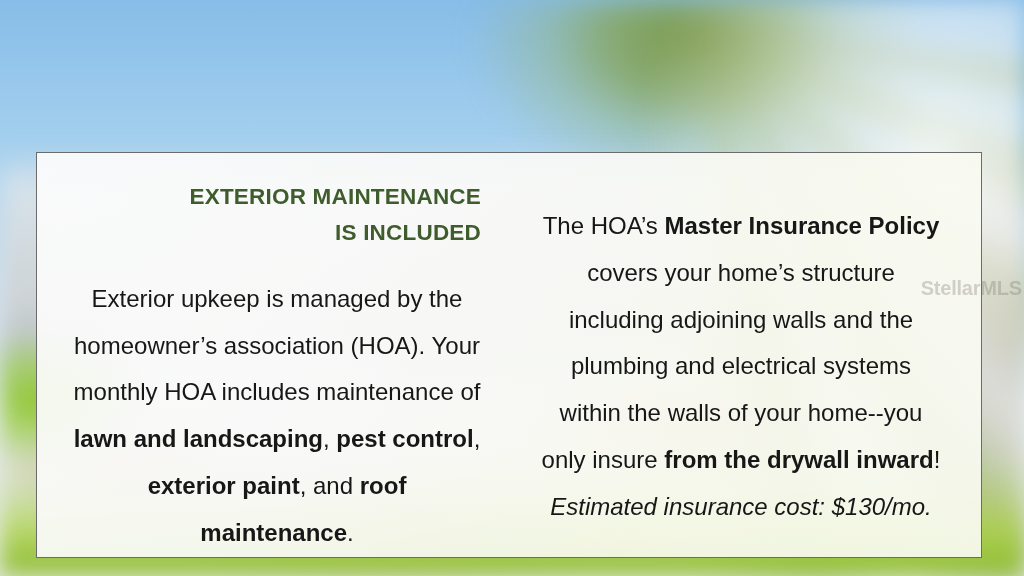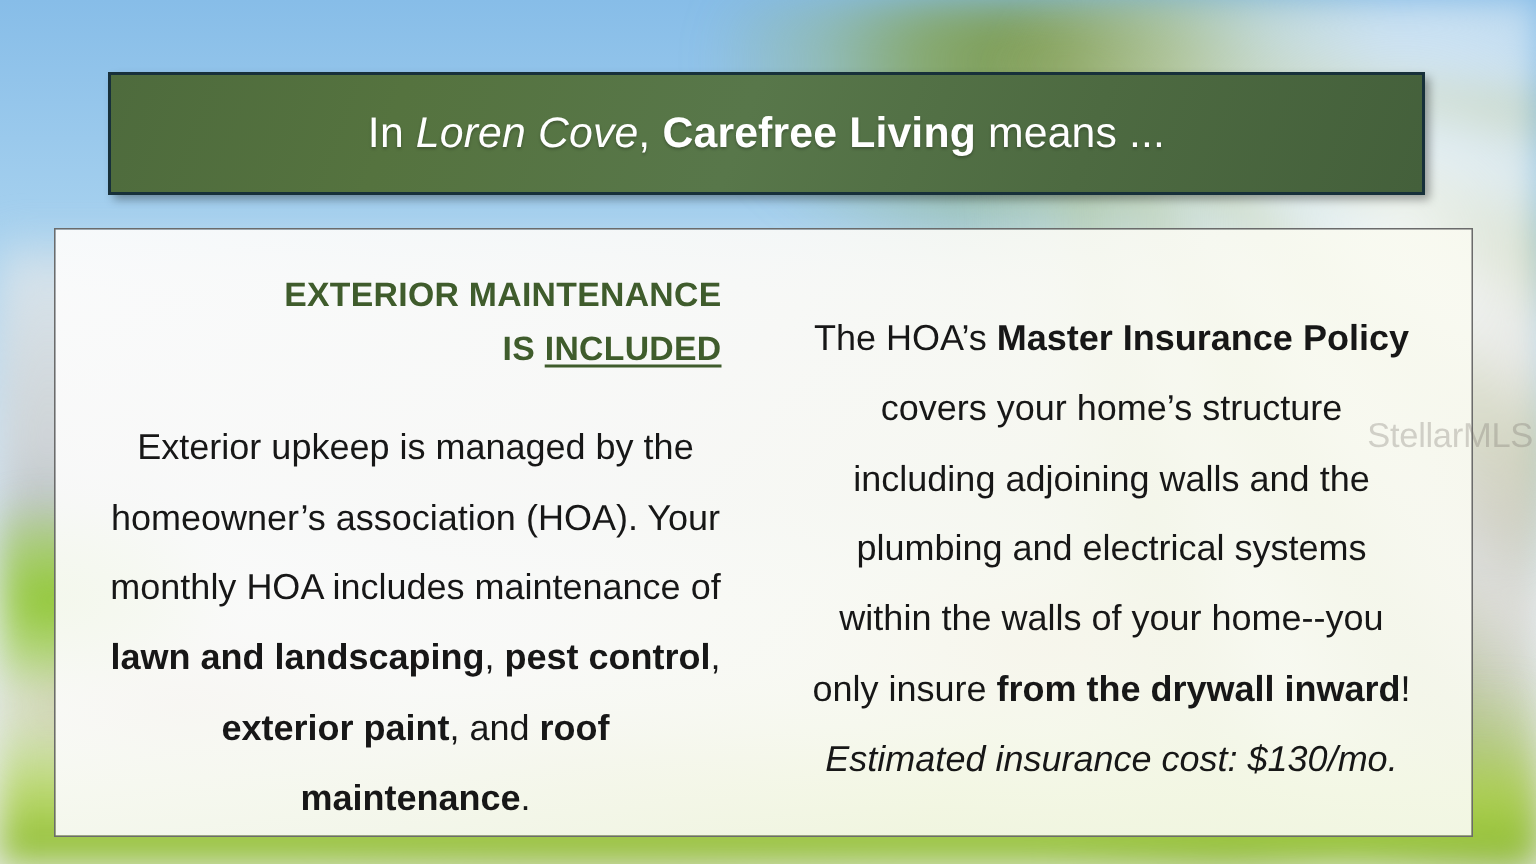--- a/index.html
+++ b/index.html
@@ -160,59 +160,56 @@
   .column.right { padding-left: 26px; }
 
   .col-heading {
     text-align: right;
     color: #3f5c2c;
     font-weight: bold;
     font-size: 22.5px;
     line-height: 1.62;
     letter-spacing: 0.2px;
   }
-  .col-heading .u { text-decoration: underline; text-underline-offset: 2.5px; margin-top: 48px; }
+  .col-heading .u { text-underline-offset: 2.5px; margin-top: 48px; }
 
   .col-body {
     margin-top: 24px;
     color: #171717;
     font-size: 24px;
     line-height: 1.95;
     text-align: center;
   }
   .col-body .b  { font-weight: bold; }
   .col-body .it { font-style: italic; margin-top: 36px; }
 
   
   #watermark {
     position: absolute;
     right: 2px;
     top: 277px;
-    font-size: 23px;
-    font-weight: normal;
+    font-size: 20px;
+    font-weight: bold;
     color: rgba(120,112,106,0.30);
     letter-spacing: -0.2px;
     white-space: nowrap;
   }
 </style>
 </head>
 <body>
 
 <div id="slide">
 
   <div class="bg-layer bg-sky"></div>
   <div class="bg-layer bg-house"></div>
   <div class="bg-layer bg-palm"></div>
   <div class="bg-layer bg-right-haze"></div>
   <div class="bg-layer bg-mulch"></div>
   <div class="bg-layer bg-green"></div>
 
-  <div id="title-banner">
-    <div id="title-text"><span>In </span><span class="italic">Loren Cove</span><span>, </span><span class="bold">Carefree Living</span><span> means ...</span></div>
-  </div>
 
   <div id="content-card">
 
     <div class="column left">
       <div class="col-heading">
         <div>EXTERIOR MAINTENANCE</div>
         <div><span>IS </span><span class="u">INCLUDED</span></div>
       </div>
       <div class="col-body"><span>Exterior upkeep is managed by the homeowner’s association (HOA). Your monthly HOA includes maintenance of </span><span class="b">lawn and landscaping</span><span>, </span><span class="b">pest control</span><span>, </span><span class="b">exterior paint</span><span>, and </span><span class="b">roof maintenance</span><span>.</span></div>
     </div>

